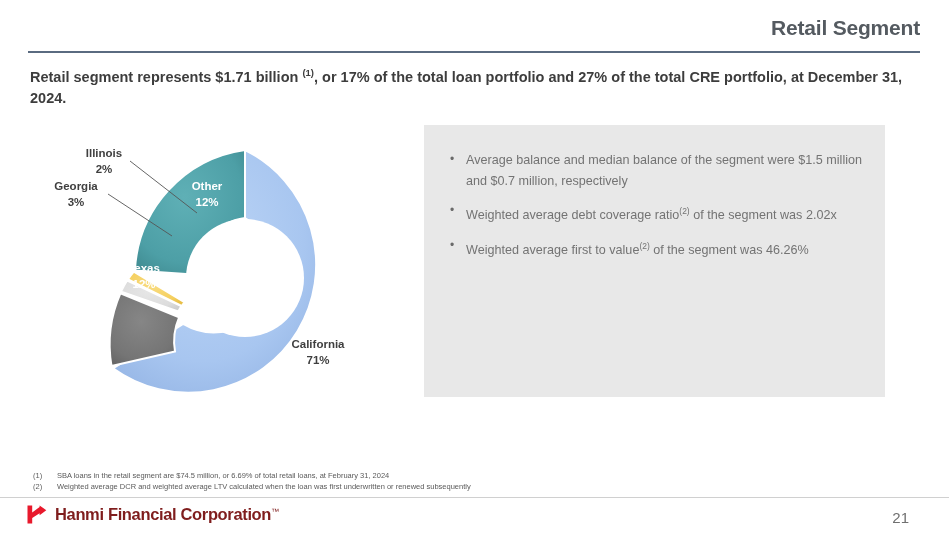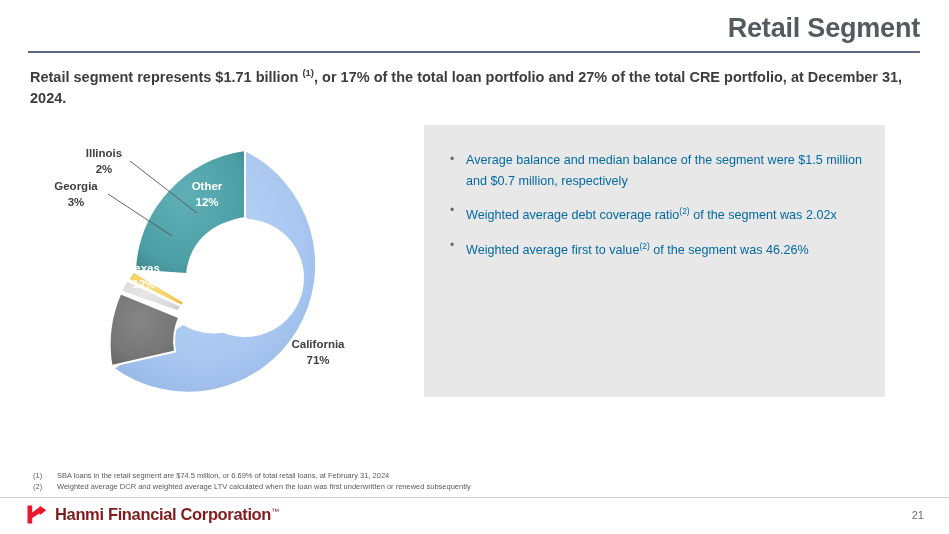--- a/index.html
+++ b/index.html
@@ -14,21 +14,21 @@
     overflow: hidden;
     font-family: "Liberation Sans", sans-serif;
     color: #404040;
   }
 
   
   #slide-title {
     position: absolute;
     right: 29px;
     top: 12px;
-    font-size: 27px;
+    font-size: 21px;
     font-weight: bold;
     color: #545a60;
     letter-spacing: -0.2px;
     line-height: 32px;
     text-align: right;
   }
   #title-rule {
     position: absolute;
     left: 28px;
     right: 29px;
@@ -105,21 +105,21 @@
     margin: 0;
     padding: 0;
     list-style: none;
   }
   #bullet-list li {
     position: relative;
     padding-left: 20px;
     margin-bottom: 14px;
     font-size: 12.6px;
     line-height: 16.5px;
-    color: #0369a1;
+    color: #737373;
   }
   #bullet-list li::before {
     content: "\2022";
     position: absolute;
     left: 4px;
     top: -1px;
     font-size: 12px;
     color: #6a6a6a;
   }
   #bullet-list sup {
@@ -177,23 +177,23 @@
     letter-spacing: -0.35px;
     white-space: nowrap;
   }
   #brand-name sup {
     font-size: 8px;
     vertical-align: super;
     font-weight: normal;
   }
   #page-number {
     position: absolute;
-    right: 25px;
+    right: 40px;
     top: 11px;
-    font-size: 11px;
+    font-size: 15px;
     color: #707070;
   }
 </style>
 </head>
 <body>
 
 <div id="slide-title">Retail Segment</div>
 <div id="title-rule"></div>
 
 <div id="subtitle"><span>Retail segment represents $1.71 billion </span><sup>(1)</sup><span>, or 17% of the total loan portfolio and 27% of the total CRE portfolio, at December 31, 2024.</span></div>

